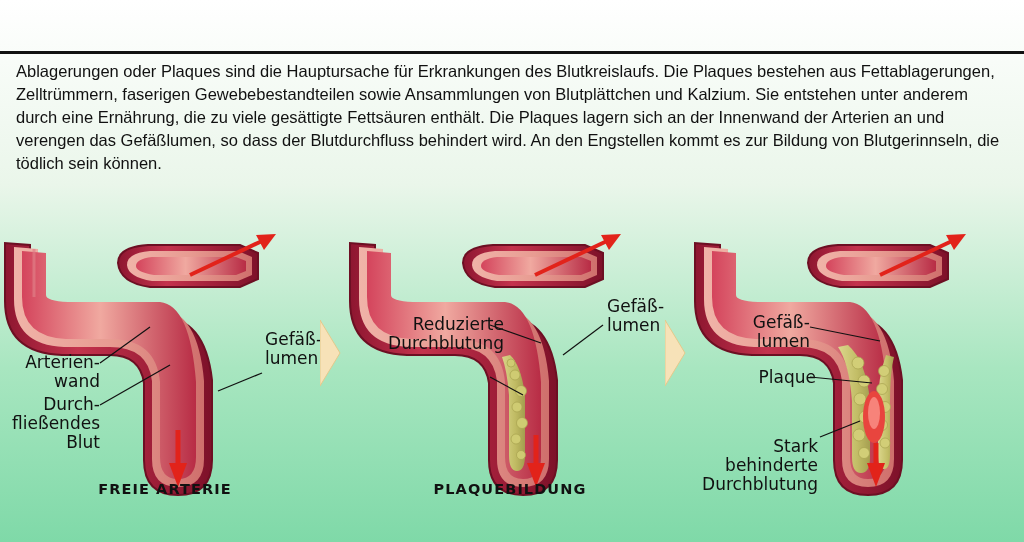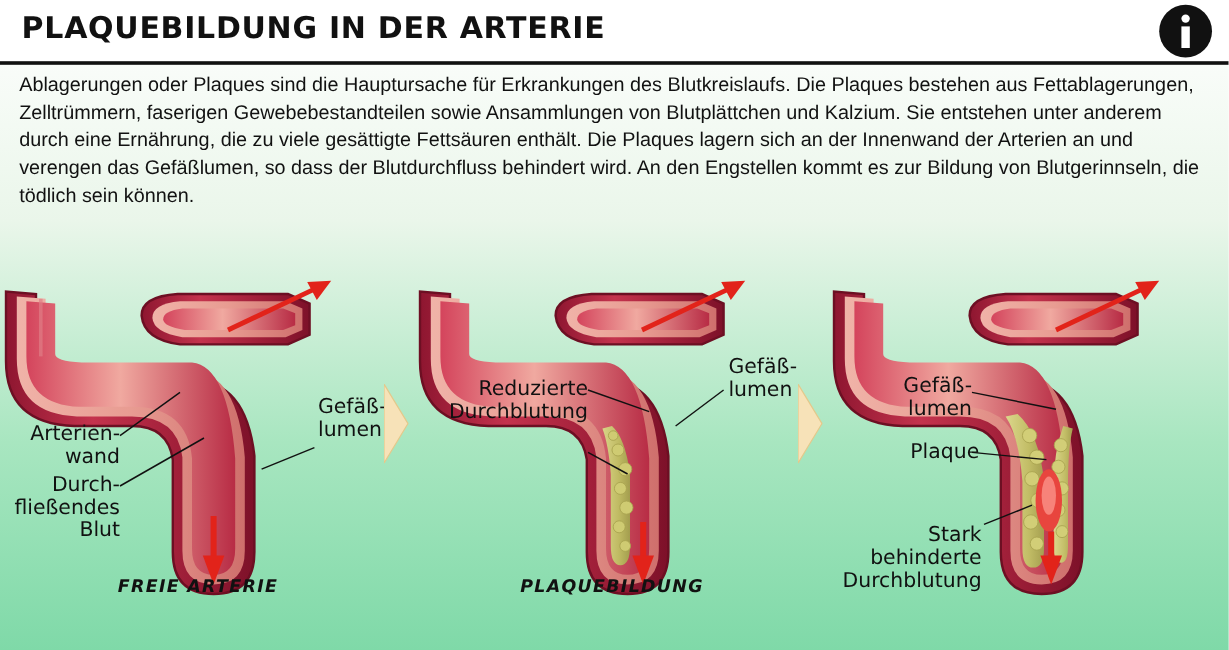--- a/index.html
+++ b/index.html
@@ -50,21 +50,20 @@
   }
   
   .panel{position:absolute;top:205px;width:330px;height:320px;}
   #panel-0{left:0px;}
   #panel-1{left:345px;}
   #panel-2{left:690px;}
   .panel-caption{
     position:absolute;bottom:28px;width:330px;text-align:center;
     font-size:14.5px;font-weight:bold;letter-spacing:1.1px;color:#111111;
     font-family:"DejaVu Sans", sans-serif;
-    font-style:italic;
   }
   .artery-svg{position:absolute;left:0;top:0;}
   
   .lbl{
     position:absolute;
     font-size:17px;line-height:19px;color:#111111;
     font-family:"DejaVu Sans", sans-serif;
     white-space:pre-line;
   }
   .lbl.right{text-align:right;}
@@ -72,27 +71,20 @@
   
   .sep{
     position:absolute;top:320px;width:22px;height:66px;
   }
 </style>
 </head>
 <body>
 
 <div id="page">
 
-  <div id="header">
-    <div id="title">PLAQUEBILDUNG IN DER ARTERIE</div>
-    <div id="info-badge">
-      <div class="dot"></div>
-      <div class="stem"></div>
-    </div>
-  </div>
   <div id="header-rule"></div>
 
   <div id="intro">Ablagerungen oder Plaques sind die Hauptursache für Erkrankungen des Blutkreislaufs. Die Plaques bestehen aus Fettablagerungen, Zelltrümmern, faserigen Gewebebestandteilen sowie  Ansammlungen von Blutplättchen und Kalzium. Sie entstehen unter anderem durch eine Ernährung, die zu viele gesättigte Fettsäuren enthält. Die Plaques lagern sich an der Innenwand der Arterien an und verengen das Gefäßlumen, so dass der Blutdurchfluss behindert wird. An den Engstellen kommt es zur Bildung von Blutgerinnseln, die tödlich sein können.</div>
 
   <div class="panel" id="panel-0">
     <svg class="artery-svg" width="330" height="320" viewBox="0 0 330 320">
       <defs>
         <linearGradient id="wallA" x1="0" y1="0" x2="1" y2="0">
           <stop offset="0%" stop-color="#8e1630"></stop>
           <stop offset="35%" stop-color="#c4334d"></stop>
@@ -206,21 +198,21 @@
       <g>
         <line x1="191" y1="230" x2="191" y2="262" stroke="#e2231a" stroke-width="5"></line>
         <polygon points="191,282 182,258 200,258" fill="#e2231a"></polygon>
       </g>
       <g stroke="#111111" stroke-width="1.2" fill="none">
         <path d="M145 120 L196 138"></path>
         <path d="M145 172 L178 190"></path>
         <path d="M258 120 L218 150"></path>
       </g>
     </svg>
-    <div class="lbl right" style="left:5px;top:110px;width:140px;">Reduzierte
+    <div class="lbl right" style="left:19px;top:110px;width:140px;">Reduzierte
 Durchblutung</div>
     <div class="lbl left" style="left:262px;top:92px;width:80px;">Gefäß-
 lumen</div>
     <div class="panel-caption">PLAQUEBILDUNG</div>
   </div>
 
   <svg class="sep" style="left:665px;" width="22" height="66">
     <polygon points="0,0 20,33 0,66" fill="#f7e2b8" stroke="#e3c98c" stroke-width="1"></polygon>
   </svg>
 

